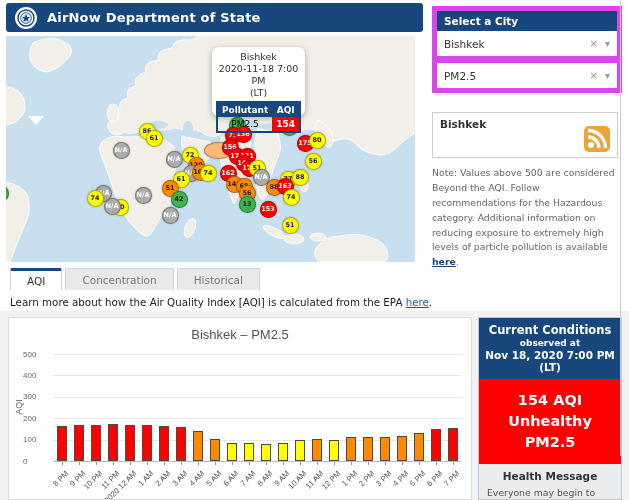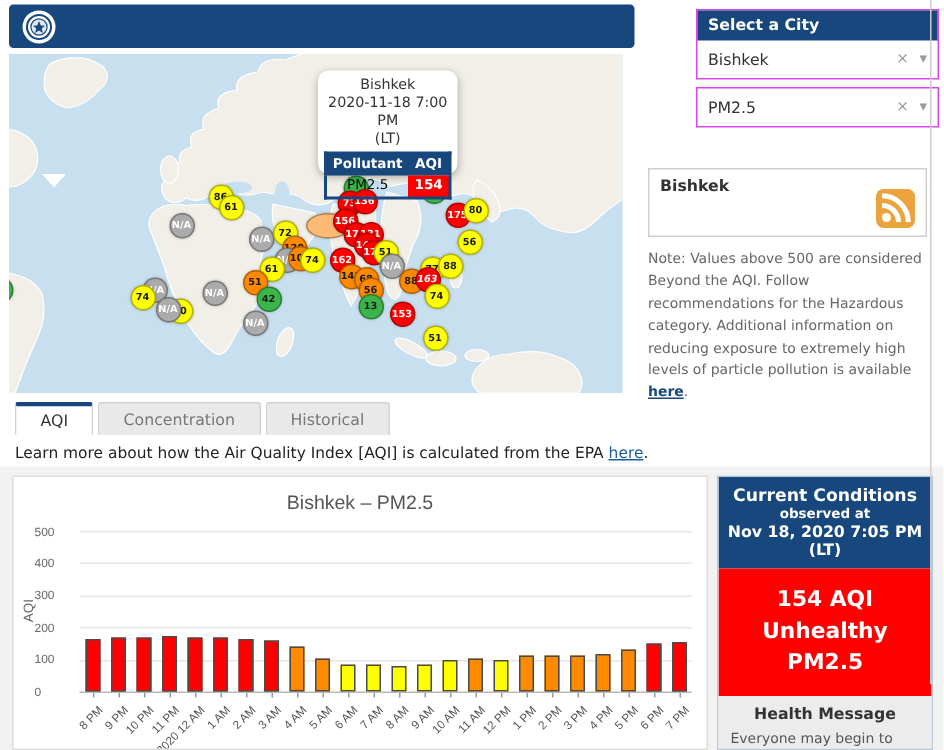--- a/index.html
+++ b/index.html
@@ -25,21 +25,21 @@
     border-radius:7px; box-shadow:0 2px 6px rgba(0,0,0,.3); z-index:40; text-align:center; padding-top:4px; }
   .popup-pointer { position:absolute; left:22px; top:80px; width:0; height:0; z-index:41;
     border-left:8px solid transparent; border-right:8px solid transparent; border-top:9px solid #fff; }
   .popup-city, .popup-dt, .popup-tz { font-size:9.5px; color:#333; line-height:1.25; }
   .popup table { margin:2px auto 0; border-collapse:collapse; border:2px solid #17477C; }
   .popup th { background:#17477C; color:#fff; font-size:9px; padding:2px 4px; }
   .popup td { font-size:9px; padding:2px 4px; text-align:center; }
   .popup td.aqi-val { background:#FF0000; color:#fff; font-weight:bold; }
 
   
-  .panel-box { position:absolute; left:432px; width:162px; border:1px solid #d946ef; background:#fff;margin-left:32px; }
+  .panel-box { position:absolute; left:432px; width:190px; border:5px solid #d946ef; background:#fff; }
   .panel-head { background:#17477C; color:#fff; font-size:10.5px; font-weight:bold;
     padding:4px 7px; height:20px; }
   .select-row { height:25px; display:flex; align-items:center; padding:0 7px; }
   .select-value { flex:1; font-size:10.5px; color:#333; }
   .select-icons { color:#999; font-size:10px; display:flex; gap:7px; align-items:center; }
   .rss-box { position:absolute; left:432px; top:112px; width:186px; height:46px;
     border:1px solid #CFCFCF; background:#fff; padding:5px 7px; }
   .rss-city { font-size:10.5px; font-weight:bold; color:#333; }
   .rss-icon { position:absolute; right:7px; bottom:5px; width:26px; height:26px; }
   .note { position:absolute; left:432px; top:166px; width:190px; font-size:9.3px;
@@ -93,20 +93,21 @@
 <div class="page">
 
   <div class="app-header">
     <div class="seal">
       <svg width="18" height="18" viewBox="0 0 18 18">
         <circle cx="9" cy="9" r="8" fill="#fff" stroke="#17477C" stroke-width="1.4"></circle>
         <circle cx="9" cy="9" r="5.4" fill="#DCE8F4" stroke="#17477C" stroke-width="0.8"></circle>
         <path d="M9 5 L10.2 8 L13 8.2 L10.8 10 L11.6 13 L9 11.3 L6.4 13 L7.2 10 L5 8.2 L7.8 8 Z" fill="#17477C"></path>
       </svg>
     </div>
+    <div class="app-title">AirNow Department of State</div>
   </div>
 
   <div class="map">
     <svg class="land" width="409" height="226" viewBox="0 0 409 226">
       <g fill="#F1EFE7" stroke="#FFFFFF" stroke-width="0.8">
         <path d="M28,6 Q48,-2 62,8 Q70,16 60,24 Q52,34 40,36 Q28,34 24,24 Q22,12 28,6 Z"></path>
         <path d="M-2,50 Q14,52 18,63 Q22,76 12,84 Q4,90 -2,88 Z"></path>
         <path d="M-2,146 Q16,148 22,160 Q26,175 18,191 Q10,209 4,226 L-2,226 Z"></path>
         <path d="M104,96 Q98,86 108,82 Q104,74 114,72 Q112,64 122,62 Q118,52 130,50 Q126,40 140,36 Q136,26 152,24 Q150,14 166,12 Q168,2 184,4 L200,-2 L410,-2 L410,96 Q398,104 390,112 Q380,122 368,118 Q356,116 350,108 Q342,100 332,104 Q322,108 314,100 Q308,90 298,94 Q288,98 282,90 Q276,82 266,86 L254,88 Q246,82 236,84 Q226,86 218,96 Q208,104 198,98 Q192,92 182,94 L168,92 Q158,96 150,92 Q142,88 134,94 Q126,100 118,96 Q110,102 104,96 Z"></path>
         <ellipse cx="107" cy="77" rx="6" ry="9"></ellipse>
@@ -330,21 +331,21 @@
         <div class="bar" style="left: 438.5px; top: 110.044px; width: 10px; height: 32.956px; background: rgb(255, 0, 0);"></div>
         <div class="xtick" style="left: 443.5px; top: 144px;"></div>
         <div class="xlab" style="left: 353.5px; top: 151px;">7 PM</div>
       </div>
   </div>
 
   <div class="cc">
     <div class="cc-head">
       <div class="l1">Current Conditions</div>
       <div class="l2">observed at</div>
-      <div class="l3">Nov 18, 2020 7:05 PM (LT)</div>
+      <div class="l3">Nov 18, 2020 7:00 PM (LT)</div>
     </div>
     <div class="cc-aqi">
       <div>154 AQI</div>
       <div>Unhealthy</div>
       <div>PM2.5</div>
     </div>
     <div class="cc-health">
       <div class="cc-health-title">Health Message</div>
       <div class="cc-health-text">Everyone may begin to experience health effects when AQI values are between 151 and 200. Members of sensitive groups may experience more serious health effects.</div>
     </div>

